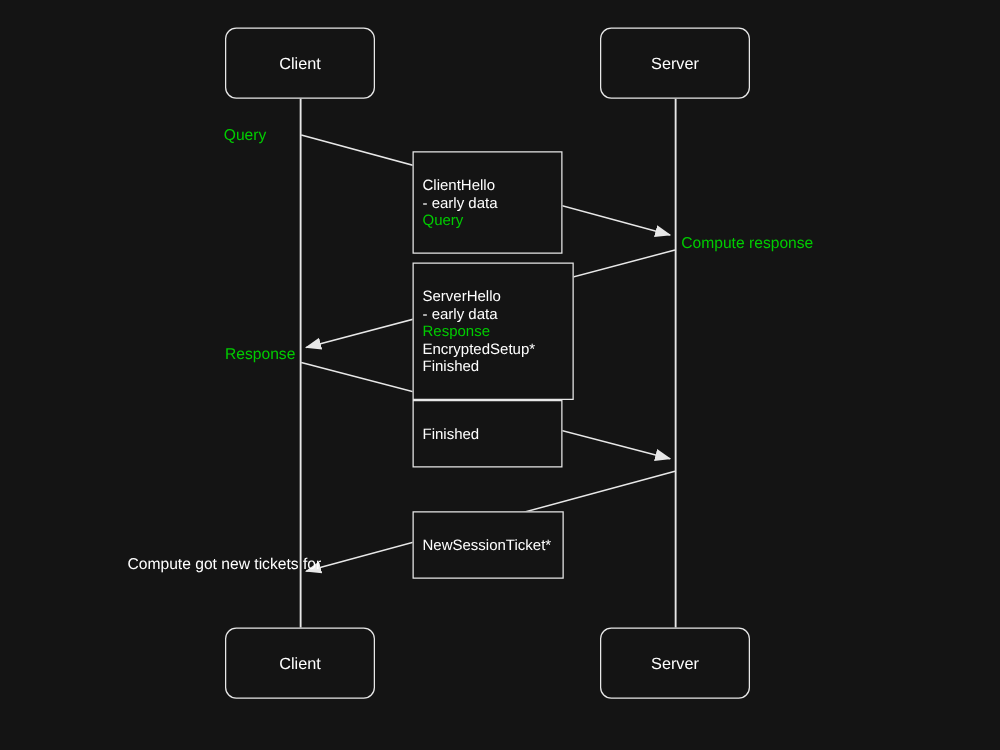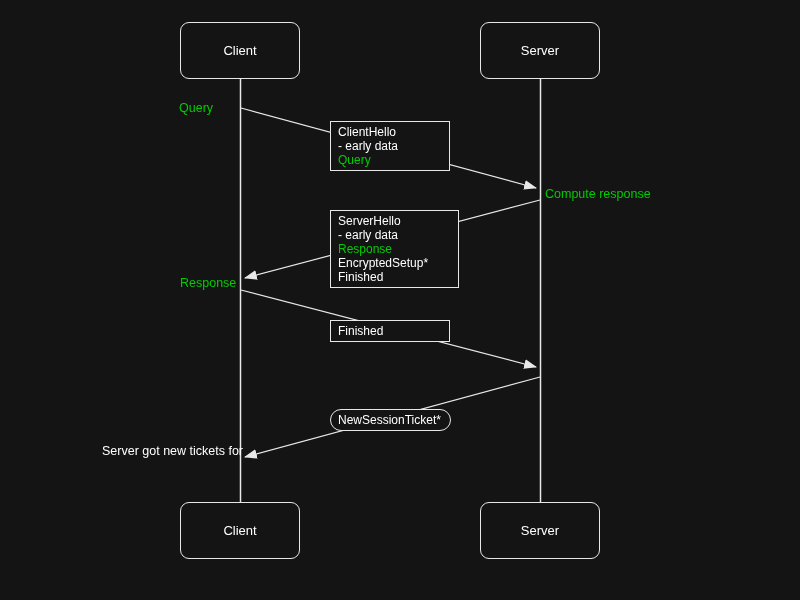--- a/index.html
+++ b/index.html
@@ -35,21 +35,21 @@
     justify-content: center;
   }
   .msg {
     position: absolute;
     box-sizing: border-box;
     border: 1px solid var(--line);
     background: var(--bg);
     color: var(--text);
     font-size: 12px;
     line-height: 14px;
-    padding: 3px 7px;
+    padding: 19px 7px;
   }
   .msg .mline { white-space: nowrap; }
   .green { color: var(--green); }
   .glabel {
     position: absolute;
     color: var(--green);
     font-size: 12.5px;
     line-height: 14px;
     white-space: nowrap;
   }
@@ -106,25 +106,25 @@
     <div class="mline">- early data</div>
     <div class="mline green">Response</div>
     <div class="mline">EncryptedSetup*</div>
     <div class="mline">Finished</div>
   </div>
 
   <div class="msg" style="left:330px; top:320px; width:120px;">
     <div class="mline">Finished</div>
   </div>
 
-  <div class="msg" style="left:330px; top:409px; width:121px;border-radius:11px;">
+  <div class="msg" style="left:330px; top:409px; width:121px;">
     <div class="mline">NewSessionTicket*</div>
   </div>
 
   <div class="glabel" style="left:179px; top:101px;">Query</div>
   <div class="glabel" style="left:545px; top:187px;text-align:center;">Compute response</div>
   <div class="glabel" style="left:180px; top:276px;">Response</div>
 
   <div class="note" style="left:102px; top:444px;">
-    <div>Server got new tickets for</div>
+    <div>Compute got new tickets for</div>
   </div>
 
 </div>
 
 </body></html>

